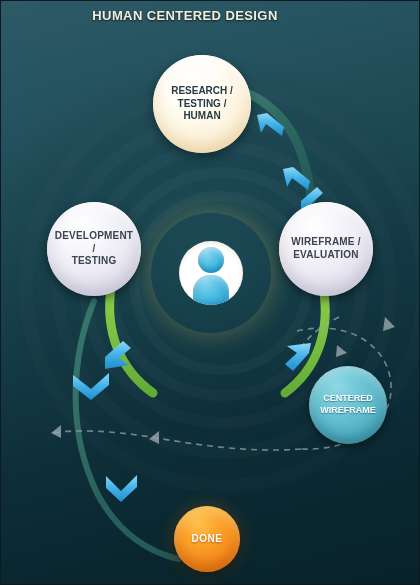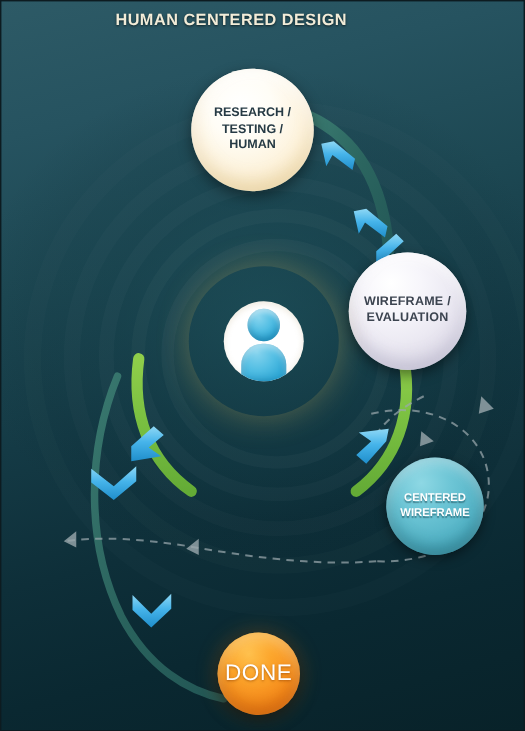--- a/index.html
+++ b/index.html
@@ -148,22 +148,22 @@
         #fca62c 28%,
         #f7901e 58%,
         #ed7a14 84%,
         #dd6a0c 100%);
     box-shadow:
       0 4px 12px rgba(0,0,0,0.5),
       0 0 18px rgba(247,144,30,0.28),
       inset 0 -7px 13px rgba(170,75,5,0.45),
       inset 0 6px 10px rgba(255,230,160,0.55);
     color: #ffffff;
-    font-size: 18px;
-    font-weight: normal;
+    font-size: 10px;
+    font-weight: bold;
     letter-spacing: 0.5px;
     text-shadow: 0 1px 2px rgba(120,50,0,0.55);
   }
 
   
   #hub {
     position: absolute;
     left: 150px;
     top: 212px;
     width: 120px;
@@ -316,18 +316,24 @@
   </div>
 
   <div class="node teal" style="left:308px;top:365px;width:78px;height:78px;">
     <span class="label">
       <span>CENTERED</span><br>
       <span>WIREFRAME</span>
     </span>
   </div>
 
 
+  <div class="node sphere" style="left:46px;top:201px;width:94px;height:94px;">
+    <span class="label">
+      <span>DEVELOPMENT /</span><br>
+      <span>TESTING</span>
+    </span>
+  </div>
 
   <div class="node orange" style="left:173px;top:505px;width:66px;height:66px;">
     <span class="label">DONE</span>
   </div>
 
 </div>
 
 </body></html>

